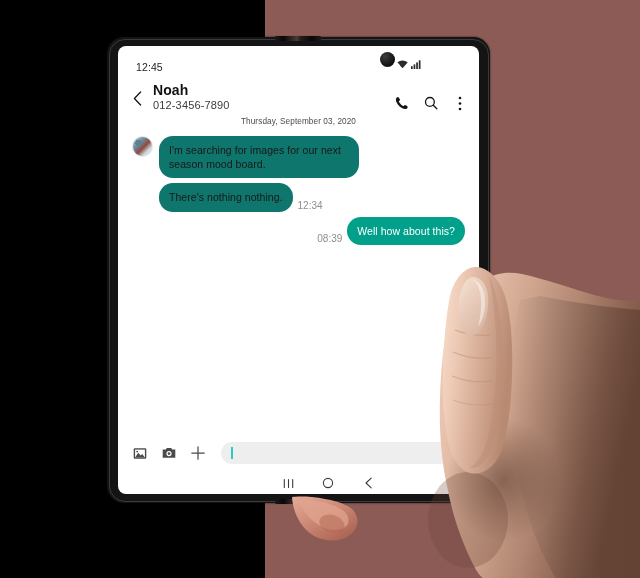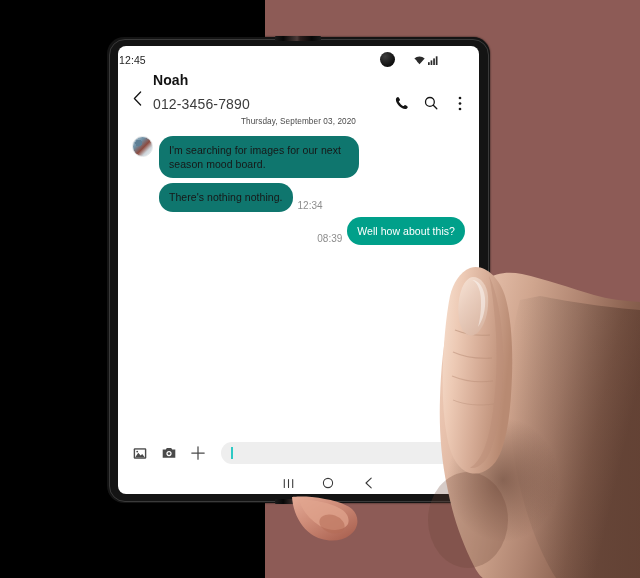--- a/index.html
+++ b/index.html
@@ -81,22 +81,22 @@
     display: flex;
     flex-direction: column;
   }
 
   
   .statusbar {
     position: relative;
     height: 27px;
     flex: 0 0 27px;
     display: flex;
-    align-items: center;
-    padding: 0 1px;
+    align-items: flex-end;
+    padding: 0 18px;
     box-sizing: border-box;
     gap: 40px;
   }
   .status-time {
     font-size: 10.5px;
     color: #1d1d1d;
     letter-spacing: .1px;
   }
   .status-right {
     margin-left: auto;
@@ -140,23 +140,23 @@
     justify-content: center;
     line-height: 1;
   }
   .contact-name {
     font-size: 14px;
     font-weight: bold;
     color: #121212;
     letter-spacing: .1px;
   }
   .contact-number {
-    font-size: 14px;
+    font-size: 11px;
     color: #3c3c3c;
-    margin-top: 10px;
+    margin-top: 3px;
     letter-spacing: .15px;
   }
   .header-actions {
     margin-left: auto;
     display: flex;
     align-items: center;
     gap: 13px;
   }
   .hdr-icon {
     width: 16px;

